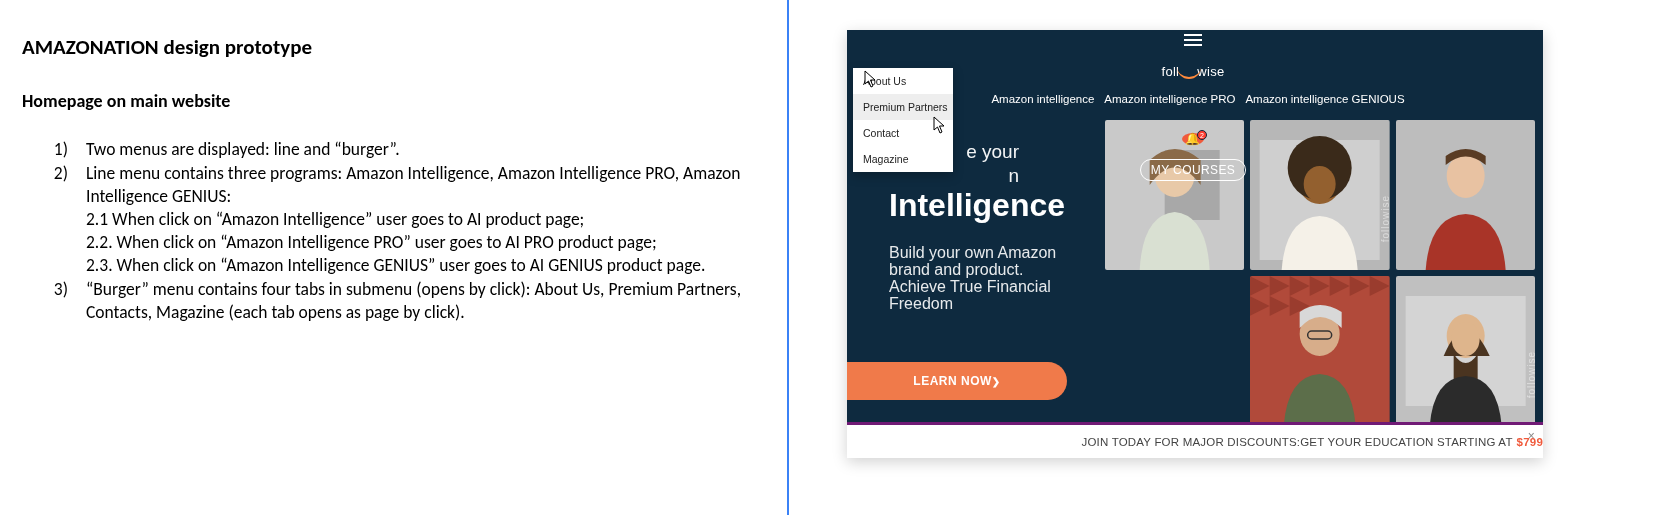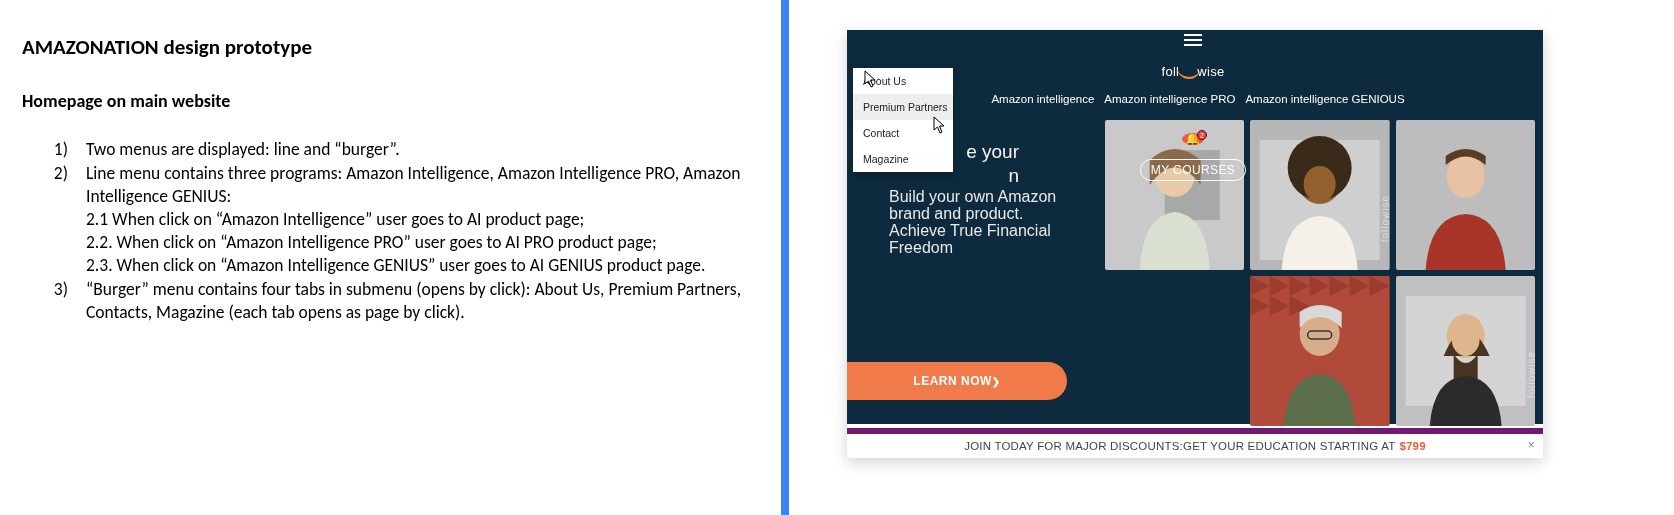--- a/index.html
+++ b/index.html
@@ -1,18 +1,18 @@
 <!DOCTYPE html>
 <html><head>
 <meta charset="utf-8">
 <style>
   * { box-sizing: border-box; margin: 0; padding: 0; }
   html, body { width: 1674px; height: 515px; font-family: "Calibri", "Segoe UI", Arial, sans-serif; background: #fff; color: #000; }
   .page { display: flex; width: 100%; height: 100%; }
-  .left-pane { width: 789px; height: 515px; padding: 34px 22px 10px 22px; border-right: 8px solid #3b82f6; }
+  .left-pane { width: 789px; height: 515px; padding: 34px 22px 10px 22px; border-right: 2px solid #3b82f6; }
   .left-pane h1 { font-size: 21px; font-weight: 700; margin-bottom: 30px; }
   .left-pane h2 { font-size: 18px; font-weight: 700; margin-bottom: 26px; }
   .spec-list { list-style: none; font-size: 17.5px; line-height: 23px; }
   .spec-list > li { display: flex; margin-bottom: 1px; }
   .spec-list .num { width: 64px; flex: 0 0 64px; text-align: right; padding-right: 18px; }
   .spec-list .body { flex: 1 1 auto; max-width: 680px; }
   .sub-list { list-style: none; margin-top: 0; }
   .sub-list li { line-height: 23px; }
   
   .right-pane { flex: 1 1 auto; position: relative; background: #fff; }
@@ -50,21 +50,21 @@
   .hero-text .big { font-size: 32px; font-weight: 700; line-height: 34px; margin: 0 0 22px 0; }
   .hero-text .sub { font-size: 16px; line-height: 17px; opacity: .9; }
   .cta { position: absolute; left: 0; top: 294px; width: 220px; height: 38px; border-radius: 0 20px 20px 0; background: #f07a4a; color: #fff; font-size: 12px; font-weight: 600; letter-spacing: .5px; display: flex; align-items: center; justify-content: center; }
   .cta .chev { font-size: 10px; }
   
   .grid { position: absolute; right: 8px; top: 52px; width: 430px; display: grid; grid-template-columns: repeat(3, 1fr); grid-auto-rows: 150px; gap: 6px; }
   .tile { overflow: hidden; position: relative; border-radius: 2px; }
   .wm { position: absolute; right: 4px; top: 50%; transform: translateY(-50%) rotate(-90deg); transform-origin: right center; color: rgba(255,255,255,.5); font-size: 10px; letter-spacing: 1px; }
   .tile svg { width: 100%; height: 100%; display: block; }
   
-  .promo { position: absolute; left: 0; bottom: 0; right: 0; height: 30px; background: #fff; border-top: 6px solid #701a75; display: flex; align-items: center; justify-content: center; font-size: 11.5px; color: #444; letter-spacing: .2px; }
+  .promo { position: absolute; left: 0; bottom: 0; right: 0; height: 36px; background: #fff; border-top: 3px solid #701a75; display: flex; align-items: center; justify-content: flex-end; font-size: 11.5px; color: #444; letter-spacing: .2px; }
   .promo .price { color: #f05a3c; font-weight: 700; margin-left: 4px; }
   .promo .close { position: absolute; right: 8px; top: 4px; color: #888; font-size: 12px; }
 </style>
 </head>
 <body>
 
 <div class="page">
 
   <div class="left-pane">
     <h1>AMAZONATION design prototype</h1>
@@ -135,20 +135,21 @@
       <div class="cursor" style="left:86px; top:86px;">
         <svg viewBox="0 0 14 18">
             <path d="M1 1 L1 14 L4.5 11 L7 17 L9 16 L6.5 10 L11 10 Z" fill="#fff" stroke="#000" stroke-width="1"></path>
           </svg>
       </div>
 
       <div class="hero">
         <div class="hero-text">
           <div class="t1">e your</div>
           <div class="t2">n</div>
+          <div class="big">Intelligence</div>
           <div class="sub">Build your own Amazon</div>
           <div class="sub">brand and product.</div>
           <div class="sub">Achieve True Financial Freedom</div>
         </div>
         <div class="cta">
           <span>LEARN NOW</span>
           <span class="chev">❯</span>
         </div>
 
         <div class="grid">

